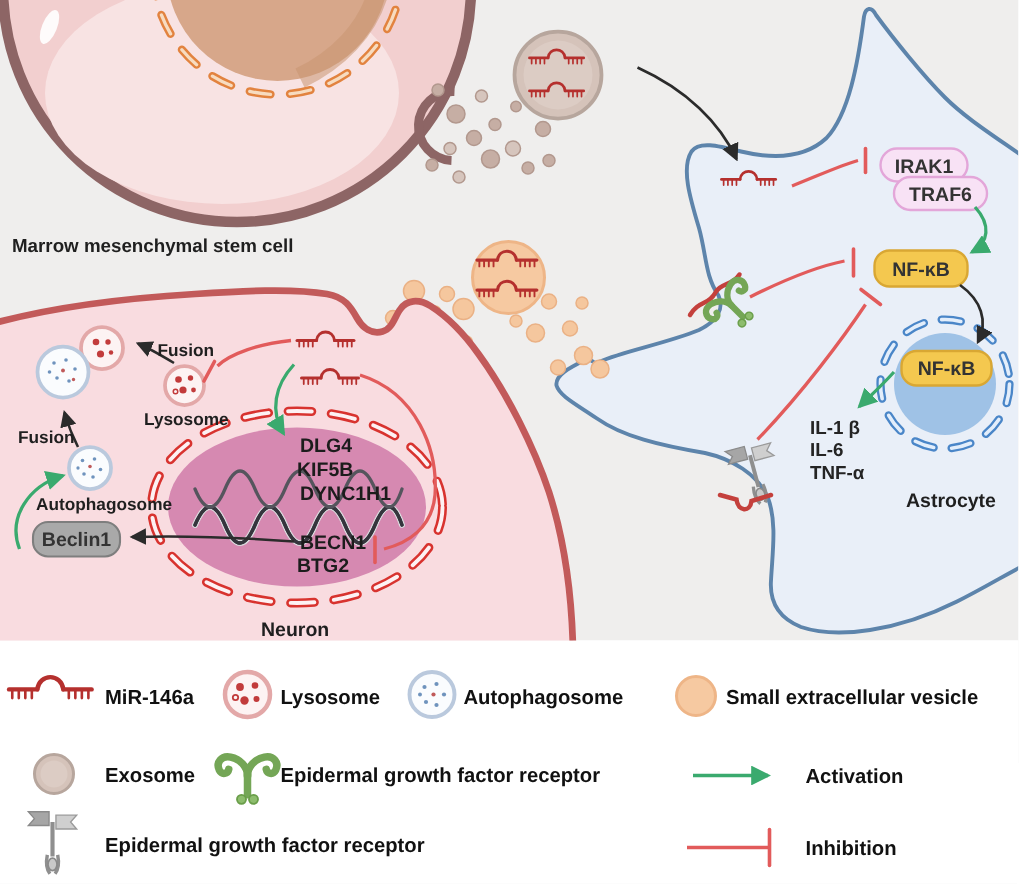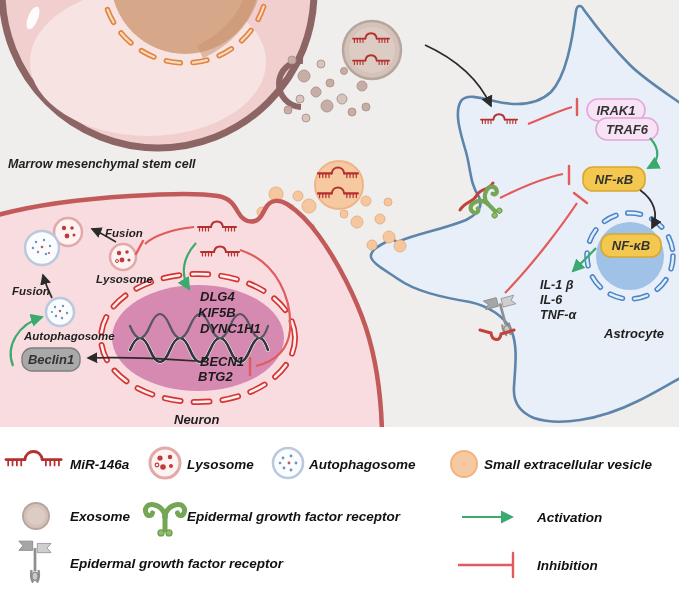--- a/index.html
+++ b/index.html
@@ -1,17 +1,17 @@
 <!DOCTYPE html>
 <html><head>
 <meta charset="utf-8">
 <style>
   html,body{margin:0;padding:0;background:#ffffff;}
   .stage{position:relative;width:679px;height:589px;overflow:hidden;background:#ffffff;
-         font-family:"Liberation Sans",sans-serif;font-style:italic;}
+         font-family:"Liberation Sans",sans-serif;}
   svg{display:block;}
   text{font-family:"Liberation Sans",sans-serif;font-weight:bold;fill:#1f1f1f;}
   .lbl12{font-size:12.5px;}
   .lbl11{font-size:11.5px;}
   .lbl13{font-size:13px;}
   .gene{font-size:13px;fill:#1c1c1c;}
   .boxtxt{font-size:13px;fill:#333;text-anchor:middle;}
   .legend-t{font-size:13.5px;fill:#111;}
   .cyt{font-size:12.5px;fill:#242424;}
 </style>

